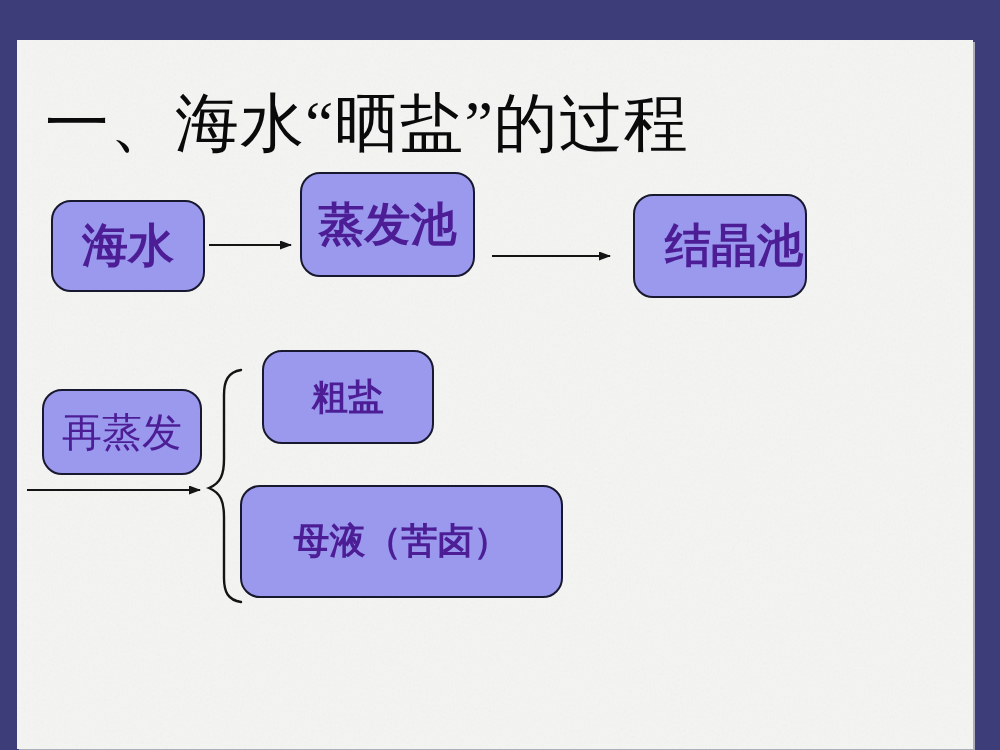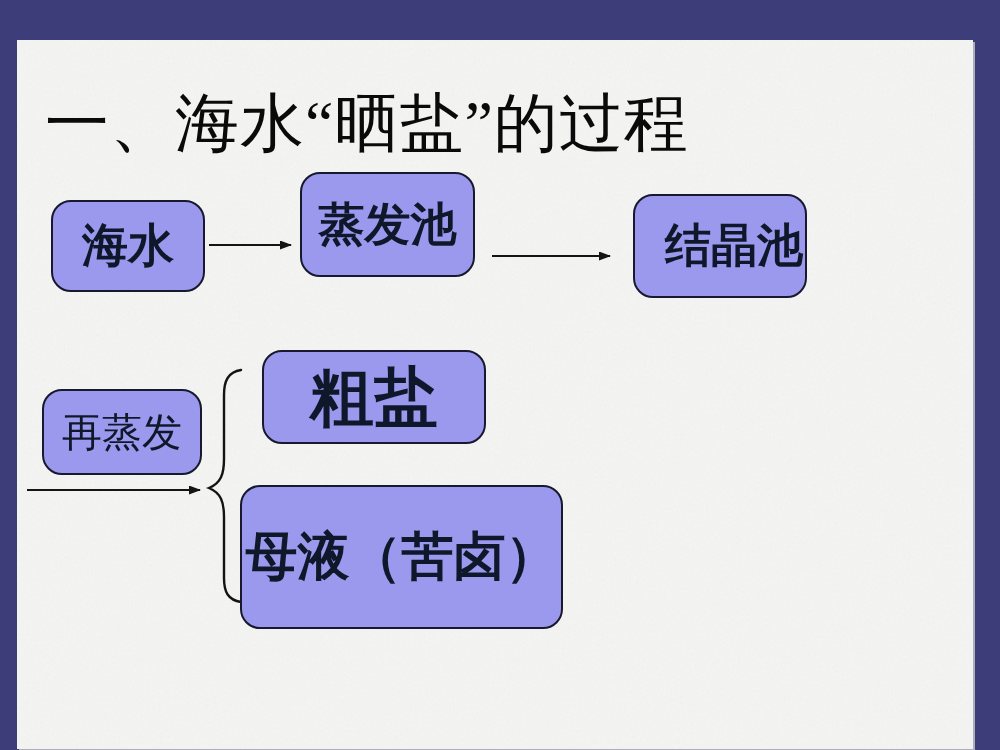--- a/index.html
+++ b/index.html
@@ -37,36 +37,36 @@
     white-space: nowrap;
   }
   .box {
     position: absolute;
     background: #9a99ee;
     border: 2px solid #18182f;
     border-radius: 20px;
     display: flex;
     align-items: center;
     justify-content: center;
-    color: #0f172a;
+    color: #4c1d95;
     font-weight: bold;
     font-family: "Liberation Sans", "DejaVu Sans", sans-serif;
     white-space: nowrap;
     box-sizing: border-box;
   }
   .box.serif {
     font-family: "Liberation Serif", "DejaVu Serif", serif;
     font-weight: normal;
   }
   #box-seawater        { left: 34px;  top: 160px; width: 154px; height: 92px;  font-size: 46px; }
   #box-evaporation     { left: 283px; top: 132px; width: 175px; height: 105px; font-size: 46px; }
   #box-crystallization { left: 616px; top: 154px; width: 174px; height: 104px; font-size: 46px; padding-left: 28px; }
   #box-reevaporation   { left: 25px;  top: 349px; width: 160px; height: 86px;  font-size: 40px; }
-  #box-crude-salt      { left: 245px; top: 310px; width: 224px; height: 94px;  font-size: 64px; }
-  #box-mother-liquor   { left: 223px; top: 445px; width: 323px; height: 144px; font-size: 52px; }
+  #box-crude-salt      { left: 245px; top: 310px; width: 172px; height: 94px;  font-size: 36px; }
+  #box-mother-liquor   { left: 223px; top: 445px; width: 323px; height: 113px; font-size: 36px; }
   .connectors {
     position: absolute; left: 0; top: 0;
     width: 956px; height: 709px;
     pointer-events: none;
   }
 </style>
 </head>
 <body>
 
 <div class="slide">

